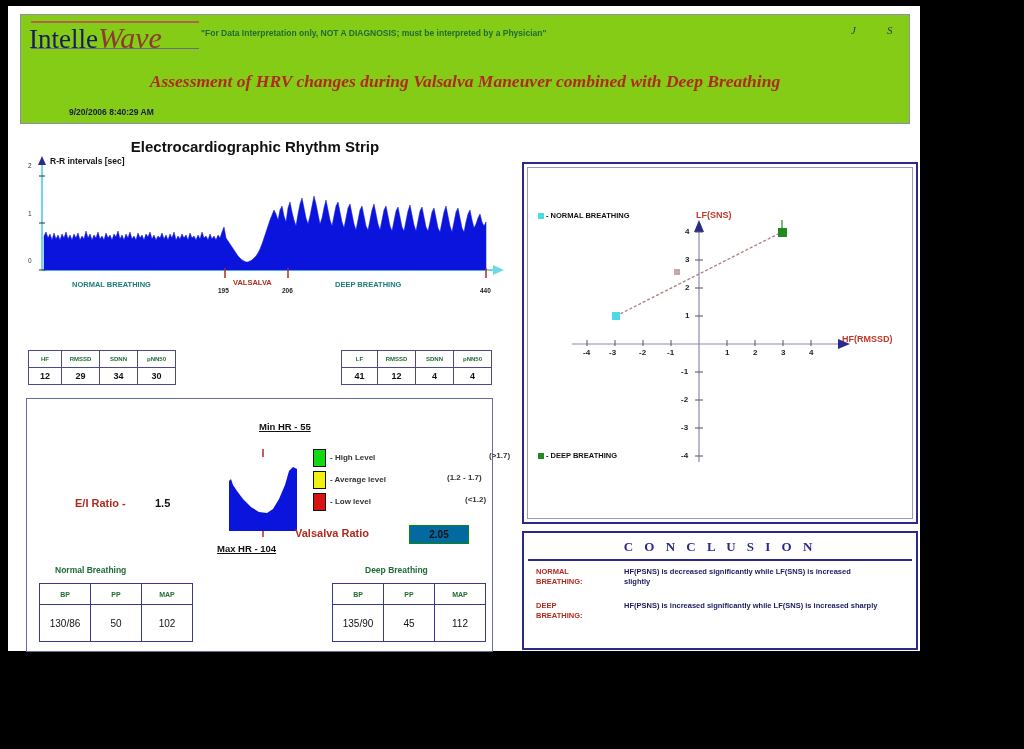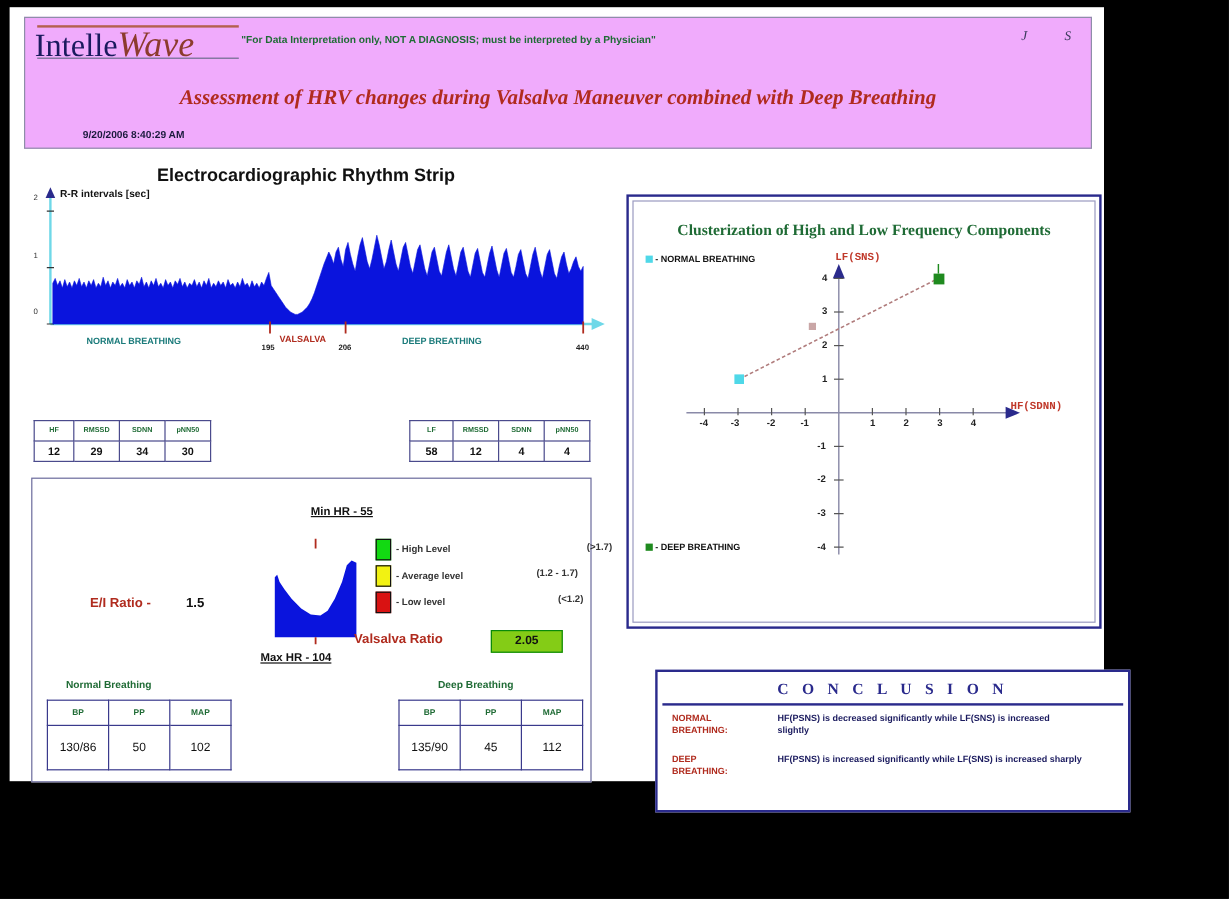--- a/index.html
+++ b/index.html
@@ -1,21 +1,21 @@
 <!DOCTYPE html>
 <html><head>
 <meta charset="utf-8">
 <style>
   html,body{margin:0;padding:0;background:#000;}
   body{width:1024px;height:749px;font-family:"Liberation Serif",serif;overflow:hidden;position:relative;}
 
   #page{position:absolute;left:8px;top:6px;width:912px;height:645px;background:#fff;}
 
   
-  .hdr{position:absolute;left:12px;top:8px;width:888px;height:108px;border:1px solid #8e8ea8;background:#f0abfc;}
+  .hdr{position:absolute;left:12px;top:8px;width:888px;height:108px;border:1px solid #8e8ea8;background:#84cc16;}
   .logo{position:absolute;left:8px;top:6px;font-family:"Liberation Serif",serif;font-size:27px;color:#1a1a5e;letter-spacing:0px;white-space:nowrap;}
   .logo .w{font-style:italic;color:#8c3b2e;font-size:30px;}
   .logo-rule{position:absolute;left:10px;top:6px;width:168px;height:2px;background:#b4604e;}
   .logo-rule2{position:absolute;left:10px;top:33px;width:168px;height:1px;background:#6b6b8c;}
   .disclaim{position:absolute;left:180px;top:13px;width:560px;font-family:"Liberation Sans",sans-serif;font-size:8.5px;font-weight:bold;color:#1f6b35;white-space:nowrap;}
   .cornmark{position:absolute;top:9px;font-family:"Liberation Serif",serif;font-size:11px;font-style:italic;color:#3a3a5c;}
   .title{position:absolute;left:0;top:56px;width:888px;text-align:center;font-family:"Liberation Serif",serif;font-style:italic;font-weight:bold;font-size:17.5px;color:#b02b1e;white-space:nowrap;}
   .stamp{position:absolute;left:48px;top:92px;font-family:"Liberation Sans",sans-serif;font-size:8.5px;font-weight:bold;color:#1a1a3c;}
 
   
@@ -28,46 +28,46 @@
   .xlab.teal{color:#1b7b7b;}
   .xlab.red{color:#b02b1e;}
   .xnum{position:absolute;font-family:"Liberation Sans",sans-serif;font-size:6.5px;font-weight:bold;color:#222;}
 
   
   .scatter{position:absolute;left:514px;top:156px;width:392px;height:358px;border:2px solid #2a2a8c;background:#fff;}
   .scatter-inner{position:absolute;left:3px;top:3px;right:3px;bottom:3px;border:1px solid #9a9ac0;}
   .sc-title{position:absolute;left:0;top:20px;width:392px;text-align:center;font-family:"Liberation Serif",serif;font-size:13px;font-weight:bold;color:#1f6b35;}
   .sc-leg{position:absolute;font-family:"Liberation Sans",sans-serif;font-size:7.5px;font-weight:bold;color:#111;line-height:1.15;}
   .sc-dot{display:inline-block;width:6px;height:6px;vertical-align:middle;margin-right:2px;}
-  .axlabel{position:absolute;font-family:Liberation Mono, monospace;font-size:9px;font-weight:bold;color:#c0392b;}
+  .axlabel{position:absolute;font-family:Liberation Sans, sans-serif;font-size:9px;font-weight:bold;color:#c0392b;}
 
   
   .minitbl{position:absolute;border-collapse:collapse;font-family:"Liberation Sans",sans-serif;}
   .minitbl td{border:1px solid #4a4a8c;text-align:center;font-size:7px;font-weight:bold;height:14px;}
   .minitbl td.h{color:#1f6b35;font-size:6px;background:#fff;}
   .minitbl td.v{color:#111;font-size:9px;}
 
   
   .resbox{position:absolute;left:18px;top:392px;width:465px;height:252px;border:1px solid #6a6a9c;background:#fff;}
   .eiratio{position:absolute;left:48px;top:98px;font-family:"Liberation Sans",sans-serif;font-size:11px;font-weight:bold;color:#b02b1e;}
   .eival{position:absolute;left:128px;top:98px;font-family:"Liberation Sans",sans-serif;font-size:11px;font-weight:bold;color:#111;}
   .minhr{position:absolute;left:232px;top:22px;font-family:"Liberation Sans",sans-serif;font-size:9.5px;font-weight:bold;color:#111;text-decoration:underline;}
   .maxhr{position:absolute;left:190px;top:144px;font-family:"Liberation Sans",sans-serif;font-size:9.5px;font-weight:bold;color:#111;text-decoration:underline;}
   .legrow{position:absolute;font-family:"Liberation Sans",sans-serif;font-size:8px;font-weight:bold;color:#333;white-space:nowrap;}
   .swatch{display:inline-block;width:11px;height:16px;border:1px solid #111;vertical-align:middle;margin-right:4px;}
   .vratio{position:absolute;left:268px;top:128px;font-family:"Liberation Sans",sans-serif;font-size:11px;font-weight:bold;color:#b02b1e;}
-  .vrbox{position:absolute;left:382px;top:126px;width:58px;height:17px;background:#84cc16;border:1px solid #0a8a0a;text-align:center;font-family:"Liberation Sans",sans-serif;font-size:10px;font-weight:bold;color:#111;line-height:17px;}
+  .vrbox{position:absolute;left:382px;top:126px;width:58px;height:17px;background:#0369a1;border:1px solid #0a8a0a;text-align:center;font-family:"Liberation Sans",sans-serif;font-size:10px;font-weight:bold;color:#111;line-height:17px;}
   .bphdr{position:absolute;font-family:"Liberation Sans",sans-serif;font-size:8.5px;font-weight:bold;color:#1f6b35;}
   .bptbl{position:absolute;border-collapse:collapse;font-family:"Liberation Sans",sans-serif;}
   .bptbl td{border:1px solid #3a3a8c;text-align:center;}
   .bptbl td.h{font-size:7px;font-weight:bold;color:#1f6b35;height:18px;width:48px;}
   .bptbl td.v{font-size:10px;font-weight:normal;color:#111;height:34px;}
 
   
-  .concl{position:absolute;left:514px;top:552px;width:392px;height:115px;border:2px solid #2a2a8c;background:#fff;margin-left:24px;}
+  .concl{position:absolute;left:514px;top:525px;width:392px;height:115px;border:2px solid #2a2a8c;background:#fff;}
   .cl-title{position:absolute;left:0;top:6px;width:392px;text-align:center;font-family:"Liberation Serif",serif;font-size:13px;font-weight:bold;color:#2a2a8c;letter-spacing:4px;}
   .cl-rule{position:absolute;left:4px;top:26px;width:384px;height:2px;background:#2a2a8c;}
   .cl-lab{position:absolute;font-family:"Liberation Sans",sans-serif;font-size:7.5px;font-weight:bold;color:#b02b1e;line-height:1.35;}
   .cl-txt{position:absolute;font-family:"Liberation Sans",sans-serif;font-size:7.5px;font-weight:bold;color:#1a1a5e;line-height:1.35;width:255px;}
 </style>
 </head>
 <body>
 
 <div id="page">
 
@@ -166,21 +166,21 @@
 
   <table class="minitbl" style="left:333px;top:344px;">
     <tbody>
         <tr>
       <td class="h" style="width:33px;">LF</td>
       <td class="h" style="width:35px;">RMSSD</td>
       <td class="h" style="width:35px;">SDNN</td>
       <td class="h" style="width:35px;">pNN50</td>
     </tr>
     <tr>
-      <td class="v">58</td>
+      <td class="v">41</td>
       <td class="v">12</td>
       <td class="v">4</td>
       <td class="v">4</td>
     </tr>
   </tbody>
     </table>
 
   <div class="resbox">
     <div class="eiratio">E/I Ratio -</div>
     <div class="eival">1.5</div>
@@ -238,31 +238,30 @@
         <td class="v">135/90</td>
         <td class="v">45</td>
         <td class="v">112</td>
       </tr>
     </tbody>
       </table>
   </div>
 
   <div class="scatter">
     <div class="scatter-inner"></div>
-    <div class="sc-title">Clusterization of High and Low Frequency Components</div>
 
     <div class="sc-leg" style="left:14px;top:48px;">
       <span class="sc-dot" style="background:#4fd8e8;"></span><span>- NORMAL BREATHING</span>
     </div>
     <div class="sc-leg" style="left:14px;top:288px;">
       <span class="sc-dot" style="background:#1f8a1f;"></span><span>- DEEP BREATHING</span>
     </div>
 
     <div class="axlabel" style="left:172px;top:46px;">LF(SNS)</div>
-    <div class="axlabel" style="left:318px;top:170px;">HF(SDNN)</div>
+    <div class="axlabel" style="left:318px;top:170px;">HF(RMSSD)</div>
 
     <svg style="position:absolute;left:0;top:0;" width="392" height="358">
 
       <line x1="48" y1="180" x2="316" y2="180" stroke="#8a8aa8" stroke-width="1.2"></line>
       <polygon points="326,180 314,175 314,185" fill="#2a2a8c"></polygon>
       <line x1="175" y1="62" x2="175" y2="298" stroke="#8a8aa8" stroke-width="1.2"></line>
       <polygon points="175,56 170,68 180,68" fill="#2a2a8c"></polygon>
 
       <line x1="63" y1="176" x2="63" y2="182" stroke="#555" stroke-width="1"></line>
       <line x1="91" y1="176" x2="91" y2="182" stroke="#555" stroke-width="1"></line>

